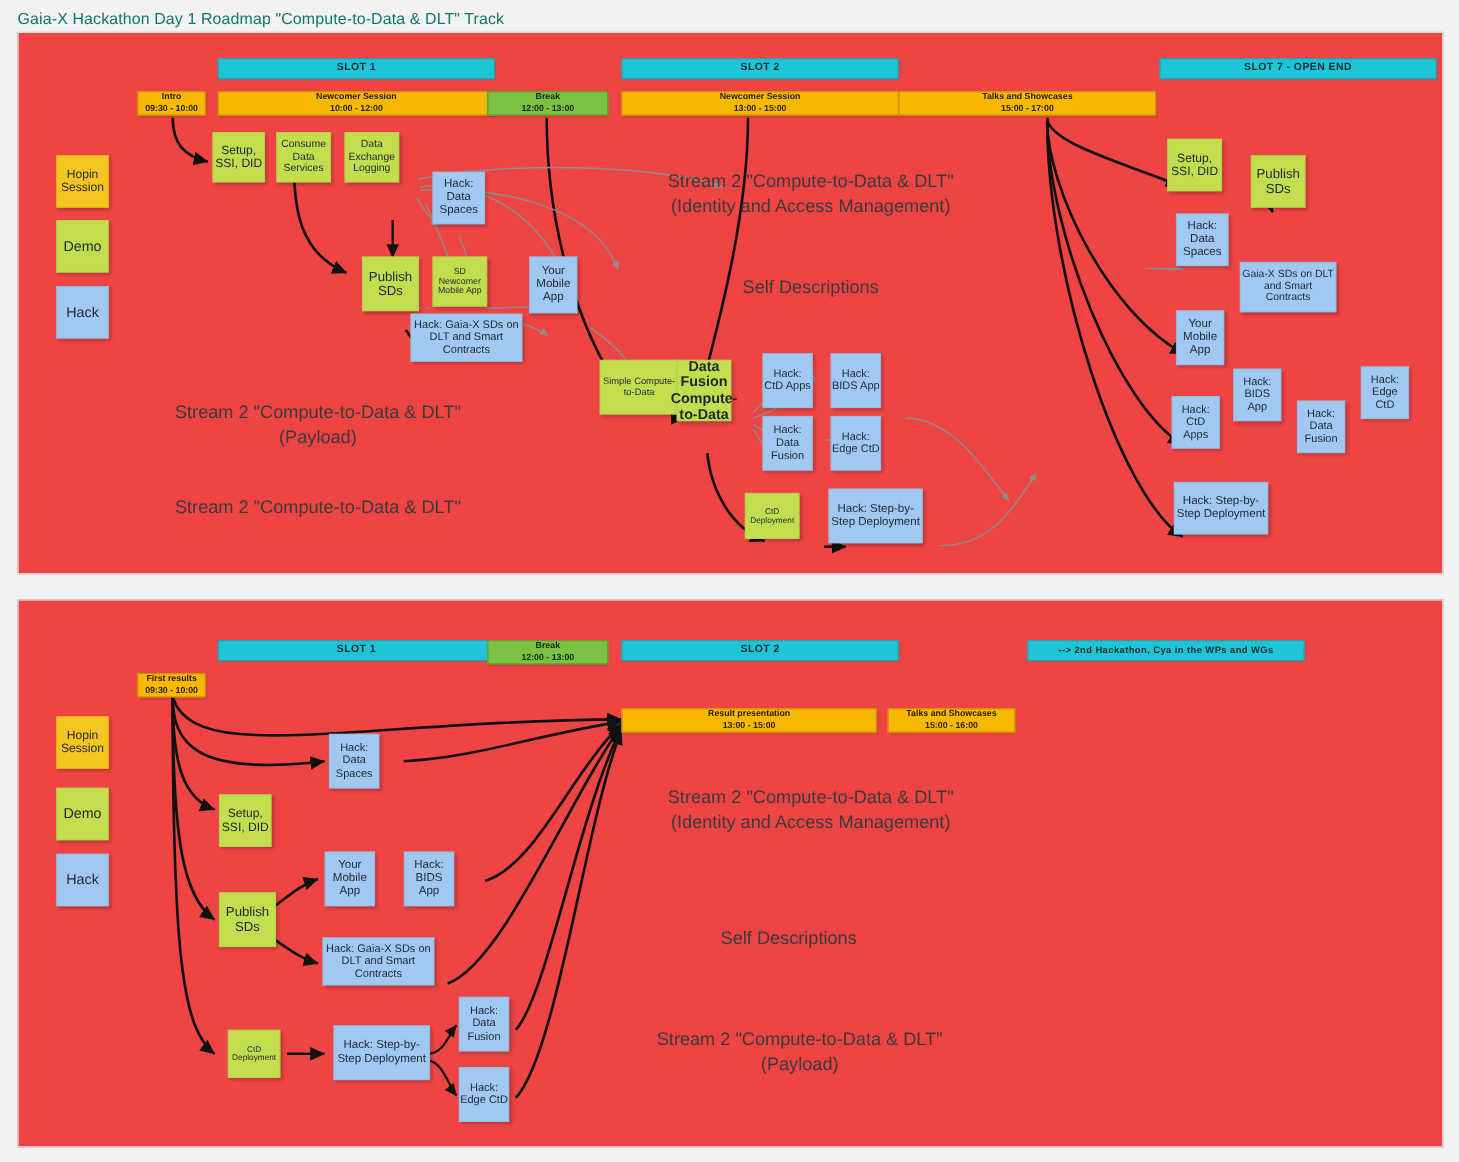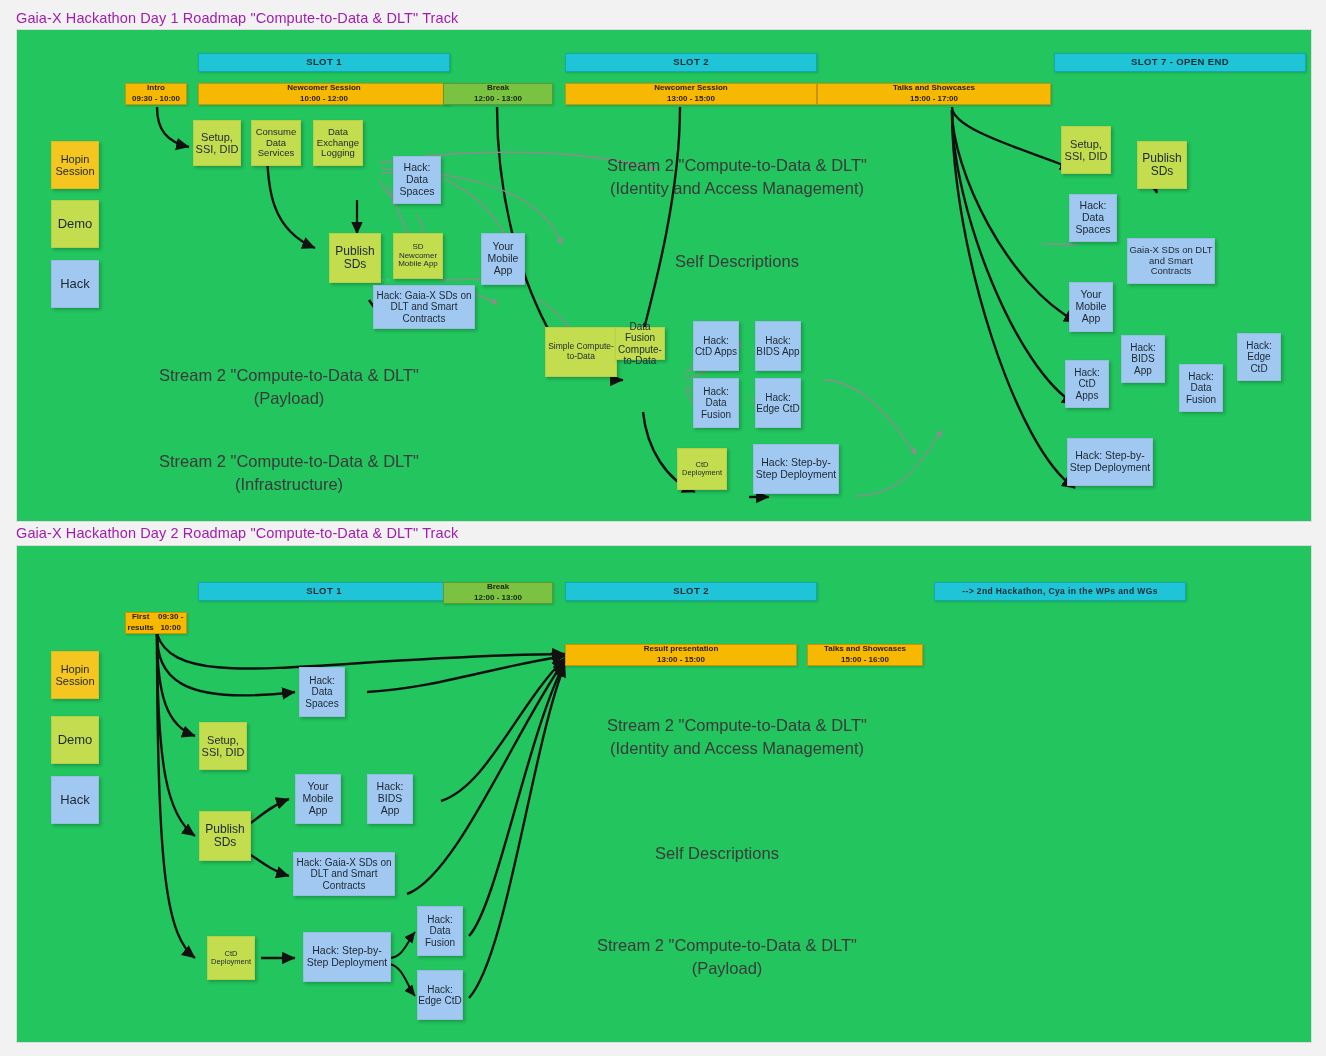--- a/index.html
+++ b/index.html
@@ -1,20 +1,20 @@
 <!DOCTYPE html>
 <html><head>
 <meta charset="utf-8">
 <style>
   html,body{margin:0;padding:0;background:#f2f2f2;}
   body{width:1326px;height:1056px;font-family:"Liberation Sans",sans-serif;overflow:hidden;}
   .board{position:absolute;left:0;top:0;width:1326px;height:1056px;}
 
-  .panel-title{position:absolute;font-size:14.5px;color:#a21caf;font-family:"Liberation Sans",sans-serif;letter-spacing:.1px;white-space:nowrap;}
-  .canvas{position:absolute;background:#22c55e;border:1px solid #dcdcdc;}
+  .panel-title{position:absolute;font-size:14.5px;color:#0f766e;font-family:"Liberation Sans",sans-serif;letter-spacing:.1px;white-space:nowrap;}
+  .canvas{position:absolute;background:#ef4444;border:1px solid #dcdcdc;}
 
   .svglayer{position:absolute;left:0;top:0;width:100%;height:100%;pointer-events:none;}
 
   .node{position:absolute;box-sizing:border-box;display:flex;align-items:center;justify-content:center;text-align:center;
         color:#1d2733;line-height:1.12;box-shadow:2px 2px 3px rgba(0,0,0,.22);border:1px solid rgba(0,0,0,.06);}
   .n-demo{background:#c3dd4e;}
   .n-hack{background:#a0c8f0;}
   .n-hopin{background:#f5c61f;}
   .n-slot{background:#1fc5d6;color:#0d2b33;font-weight:bold;font-size:9.5px;letter-spacing:.4px;border:1px solid #13a6b5;box-shadow:1px 1px 2px rgba(0,0,0,.18);}
   .n-sess{background:#f7b801;color:#2a2100;font-weight:bold;font-size:8px;border:1px solid #c99500;box-shadow:1px 1px 2px rgba(0,0,0,.18);line-height:1.35;}
@@ -148,21 +148,21 @@
       </div>
     <div class="node n-hack" style="left:356px;top:255px;width:102px;height:44px;font-size:10px;">
         <span>Hack: Gaia-X SDs on DLT and Smart Contracts</span>
       </div>
     <div class="node n-hack" style="left:464px;top:203px;width:44px;height:52px;font-size:10.5px;">
         <span>Your Mobile App</span>
       </div>
     <div class="node n-demo" style="left:528px;top:297px;width:72px;height:50px;font-size:8.5px;">
         <span>Simple Compute-to-Data</span>
       </div>
-    <div class="node n-demo" style="left:598px;top:297px;width:50px;height:33px;font-size:10px;">
+    <div class="node n-demo" style="left:598px;top:297px;width:50px;height:56px;font-size:13px;font-weight:bold;">
         <span>Data Fusion Compute-to-Data</span>
       </div>
     <div class="node n-hack" style="left:676px;top:291px;width:46px;height:50px;font-size:10px;">
         <span>Hack: CtD Apps</span>
       </div>
     <div class="node n-hack" style="left:738px;top:291px;width:46px;height:50px;font-size:10px;">
         <span>Hack: BIDS App</span>
       </div>
     <div class="node n-hack" style="left:676px;top:348px;width:46px;height:50px;font-size:10px;">
         <span>Hack: Data Fusion</span>
@@ -214,25 +214,23 @@
     </div>
     <div class="bigtext" style="left:540px;top:220px;width:360px;">
       <div>Self Descriptions</div>
     </div>
     <div class="bigtext" style="left:92px;top:334px;width:360px;">
       <div>Stream 2 "Compute-to-Data &amp; DLT"</div>
       <div>(Payload)</div>
     </div>
     <div class="bigtext" style="left:92px;top:420px;width:360px;">
       <div>Stream 2 "Compute-to-Data &amp; DLT"</div>
-      <div>(Infrastructure)</div>
     </div>
   </div>
 
-  <div class="panel-title" style="left:16px;top:525px;">Gaia-X Hackathon Day 2 Roadmap "Compute-to-Data &amp; DLT" Track</div>
 
   <div class="canvas" style="left:16px;top:545px;width:1294px;height:496px;">
 
     <svg class="svglayer" viewBox="0 0 1294 496">
       <g fill="none" stroke="#111" stroke-width="2.4" marker-end="url(#ah)">
         <path d="M140,87 C140,130 160,160 278,146"></path>
         <path d="M140,87 C140,150 150,180 178,190"></path>
         <path d="M140,87 C140,220 150,270 178,290"></path>
         <path d="M140,87 C140,330 150,390 178,412"></path>
         <path d="M210,290 C232,284 246,262 272,253"></path>
@@ -255,21 +253,21 @@
     <div class="node n-slot" style="left:181px;top:36px;width:252px;height:19px;">
         <span>SLOT 1</span>
       </div>
     <div class="node n-slot" style="left:548px;top:36px;width:252px;height:19px;">
         <span>SLOT 2</span>
       </div>
     <div class="node n-slot" style="left:917px;top:36px;width:252px;height:19px;font-size:8.5px;">
         <span>--&gt; 2nd Hackathon, Cya in the WPs and WGs</span>
       </div>
 
-    <div class="node n-sess" style="left:108px;top:66px;width:62px;height:22px;flex-direction:row;">
+    <div class="node n-sess" style="left:108px;top:66px;width:62px;height:22px;flex-direction:column;">
       <span>First results</span>
       <span>09:30 - 10:00</span>
     </div>
     <div class="node n-break" style="left:426px;top:36px;width:110px;height:22px;flex-direction:column;">
       <span>Break</span>
       <span>12:00 - 13:00</span>
     </div>
     <div class="node n-sess" style="left:548px;top:98px;width:232px;height:22px;flex-direction:column;">
       <span>Result presentation</span>
       <span>13:00 - 15:00</span>

